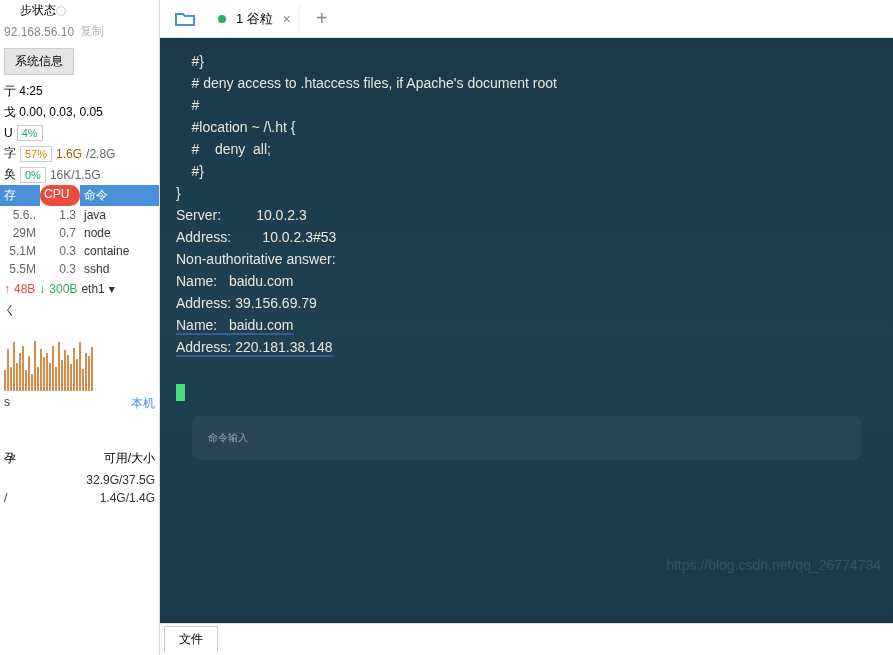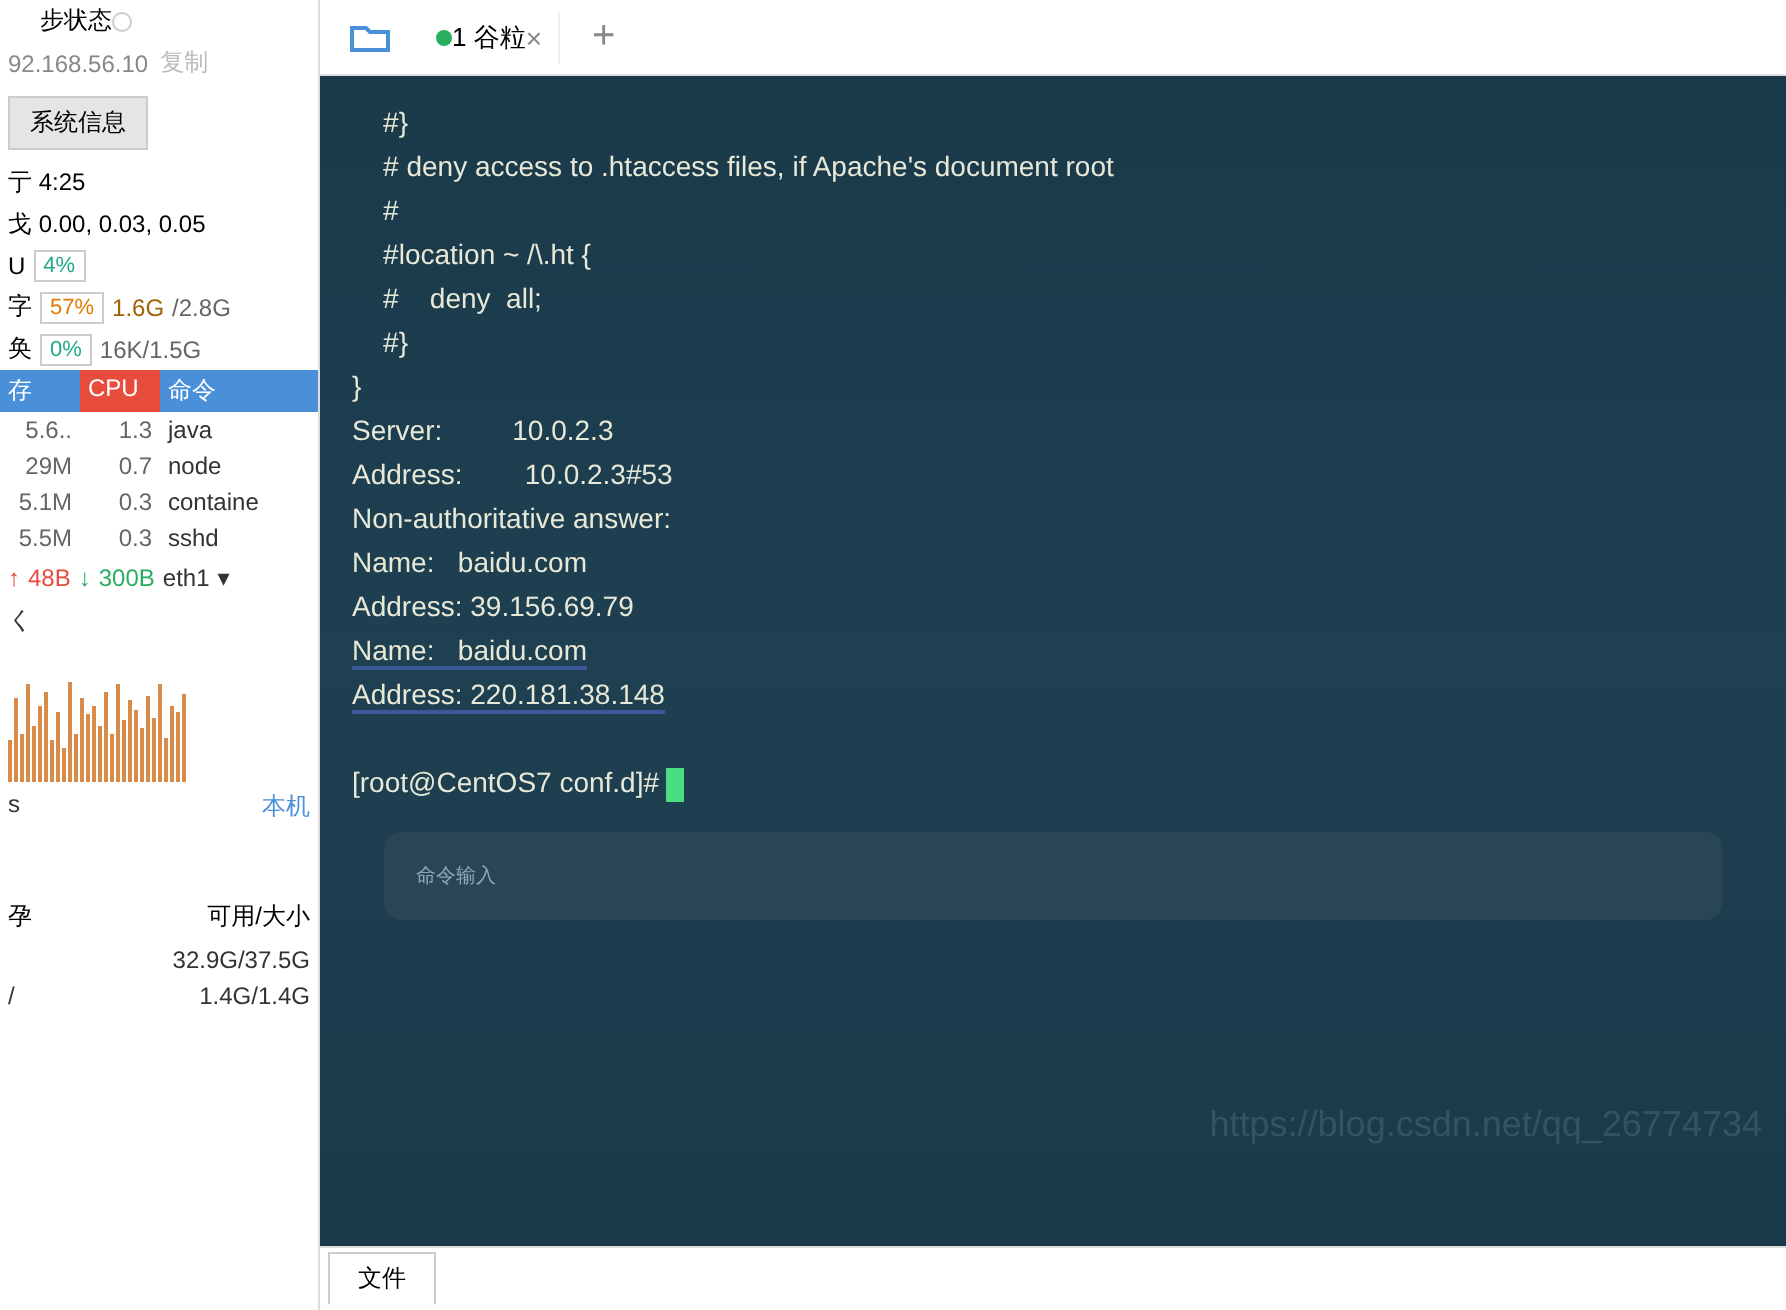--- a/index.html
+++ b/index.html
@@ -11,49 +11,49 @@
 .copy-btn { color: #bbb; margin-left: 6px; }
 .sysinfo-btn { border: 1px solid #ccc; background: #e5e5e5; padding: 4px 10px; margin: 6px 4px; display: inline-block; font-size: 12px; }
 .stat-row { padding: 2px 4px; display: flex; align-items: center; gap: 4px; }
 .pct-box { border: 1px solid #ccc; padding: 1px 4px; font-size: 11px; }
 .pct-green { color: #2a8; }
 .val-orange { color: #a16207; }
 .val-gray { color: #666; }
 .proc-header { display: flex; background: #f5f5f5; }
 .proc-header div { padding: 2px 4px; font-size: 12px; }
 .hdr-mem { background: #4a90d9; color: #fff; width: 40px; }
-.hdr-cpu { background: #e74c3c; color: #fff; width: 40px; }
+.hdr-cpu { background: #e74c3c; color: #fff; width: 40px; border-radius: 10px; }
 .hdr-cmd { background: #4a90d9; color: #fff; flex: 1; }
 .proc-row { display: flex; padding: 2px 0; font-size: 12px; }
 .proc-row .c1 { width: 40px; text-align: right; padding-right: 4px; color: #666; }
 .proc-row .c2 { width: 40px; text-align: right; padding-right: 4px; color: #666; }
 .proc-row .c3 { flex: 1; padding-left: 4px; color: #333; }
 .net-row { padding: 4px; font-size: 12px; color: #333; display: flex; align-items: center; gap: 4px; }
 .net-up { color: #e74c3c; }
 .net-down { color: #27ae60; }
 .chart { height: 70px; padding: 0 4px; display: flex; align-items: flex-end; gap: 1px; }
 .chart .bar { width: 2px; background: #d98c4a; }
 .s-row { padding: 4px; color: #4a90d9; text-align: right; }
 .disk-hdr { padding: 4px; display: flex; }
 .disk-row { padding: 2px 4px; text-align: right; color: #333; font-size: 12px; }
 .right-panel { flex: 1; display: flex; flex-direction: column; background: #fff; }
 .tab-bar { height: 38px; display: flex; align-items: center; border-bottom: 1px solid #ddd; padding: 0 8px; gap: 8px; }
 .folder-icon { width: 34px; height: 28px; display: flex; align-items: center; justify-content: center; cursor: pointer; }
 .folder-icon svg { width: 24px; height: 24px; }
-.tab { display: flex; align-items: center; gap: 0; padding: 4px 8px; font-size: 13px; border-right: 1px solid #eee; }
+.tab { display: flex; align-items: center; gap: 10px; padding: 4px 8px; font-size: 13px; border-right: 1px solid #eee; }
 .tab-dot { width: 8px; height: 8px; border-radius: 50%; background: #27ae60; }
 .tab-close { color: #888; cursor: pointer; font-size: 14px; }
 .tab-add { color: #888; font-size: 20px; cursor: pointer; padding: 0 8px; }
 .terminal { flex: 1; background: linear-gradient(180deg, #1a3a4a 0%, #1e4050 50%, #1a3a4a 100%); padding: 12px 16px; font-family: Consolas, monospace; font-size: 14px; color: #e8e8d8; overflow: hidden; position: relative; }
 .terminal .line { white-space: pre; line-height: 22px; }
 .prompt-user { color: #e8e8d8; }
 .cursor { display: inline-block; width: 9px; height: 17px; background: #4ade80; vertical-align: middle; }
 .underline-annotation { text-decoration: underline; text-decoration-color: #3b5998; text-decoration-thickness: 2px; text-underline-offset: 3px; }
 .cmd-input-bar { height: 44px; background: #2a4555; border-radius: 8px; margin: 0 16px 12px 16px; display: flex; align-items: center; padding: 0 16px; color: #8fa8b8; font-size: 10px; font-family: "Microsoft YaHei"; }
-.watermark { position: absolute; right: 12px; bottom: 50px; color: rgba(255,255,255,0.12); font-size: 18px; font-family: Arial; }
+.watermark { position: absolute; right: 12px; bottom: 50px; color: rgba(255,255,255,0.12); font-size: 14px; font-family: Arial; }
 .bottom-tabs { height: 32px; border-top: 1px solid #ddd; display: flex; align-items: flex-start; padding-top: 2px; }
 .bottom-tab { border: 1px solid #ccc; border-bottom: none; padding: 4px 14px; margin-left: 4px; font-size: 12px; background: #fff; }
 .j-label { font-size: 12px; color: #333; padding: 2px 4px; }
 </style>
 </head>
 <body>
 
 <div class="left-panel">
   <div class="status-row">
     <span>步状态</span>
@@ -186,21 +186,21 @@
     <div class="line"></div>
     <div class="line">Server:         10.0.2.3</div>
     <div class="line">Address:        10.0.2.3#53</div>
     <div class="line"></div>
     <div class="line">Non-authoritative answer:</div>
     <div class="line">Name:   baidu.com</div>
     <div class="line">Address: 39.156.69.79</div>
     <div class="line"><span class="underline-annotation">Name:   baidu.com</span></div>
     <div class="line"><span class="underline-annotation">Address: 220.181.38.148</span></div>
     <div class="line"> </div>
-    <div class="line"><span class="prompt-user">[root@CentOS7 conf.d]# </span><span class="cursor"></span></div>
+    <div class="line"><span class="cursor"></span></div>
     <div class="watermark">https://blog.csdn.net/qq_26774734</div>
     <div style="height:14px"></div>
     <div class="cmd-input-bar">
       <span>命令输入</span>
     </div>
   </div>
   <div class="bottom-tabs">
     <div class="bottom-tab">文件</div>
   </div>
 </div>

